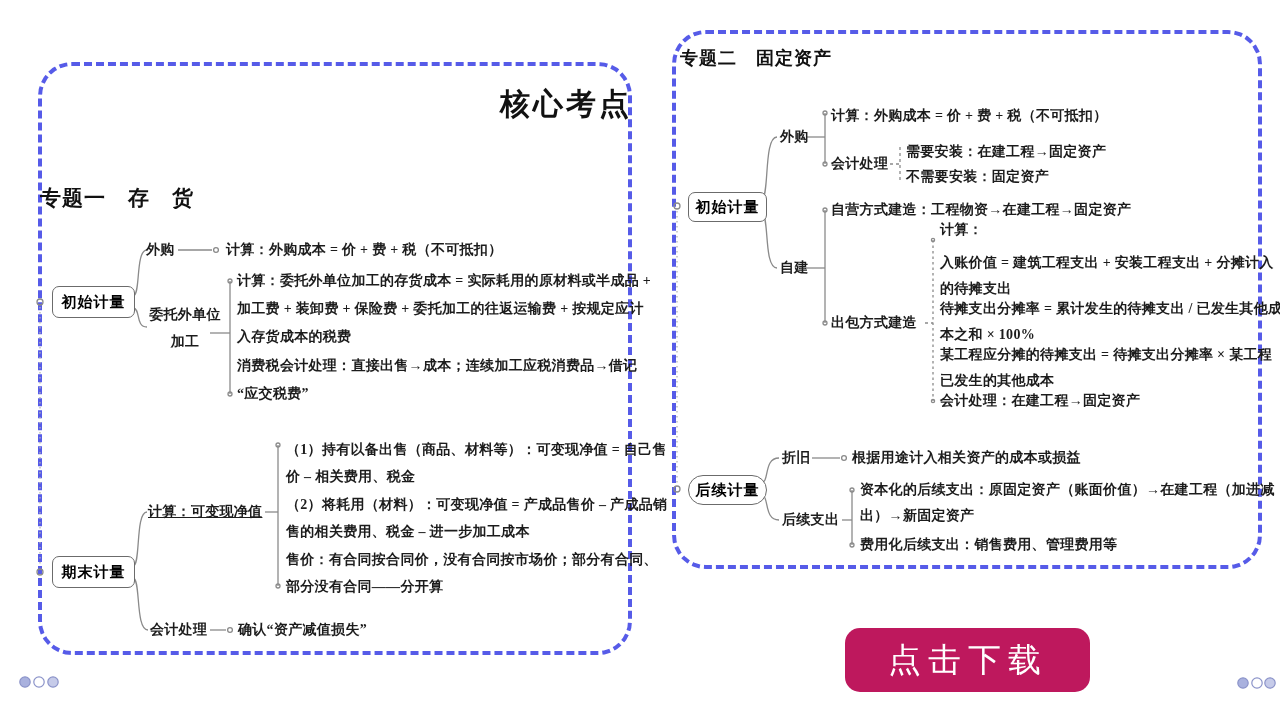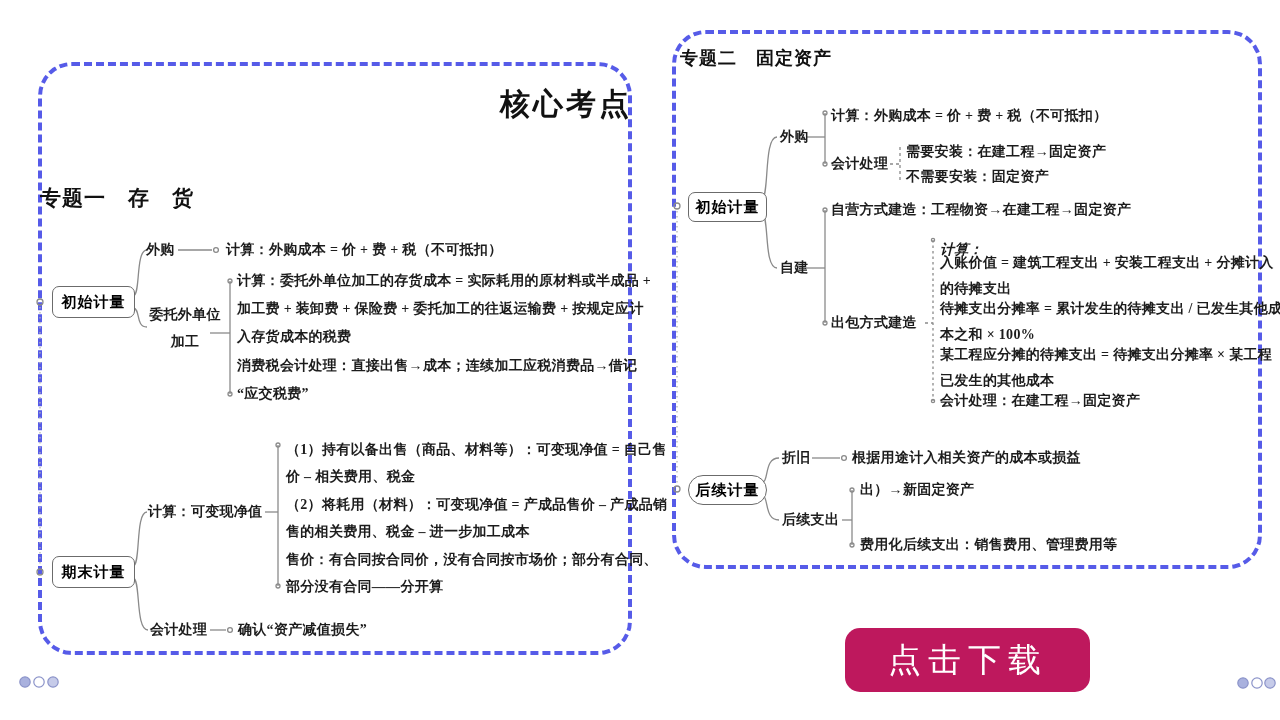--- a/index.html
+++ b/index.html
@@ -123,21 +123,21 @@
   <div>入存货成本的税费</div>
 </div>
 
 <div class="t lines txt-layer" style="left:237px;top:352px;line-height:28px;">
   <div>消费税会计处理：直接出售→成本；连续加工应税消费品→借记</div>
   <div>“应交税费”</div>
 </div>
 
 <div class="node-box" style="left:52px;top:556px;width:81px;height:30px;">期末计量</div>
 
-<div class="t txt-layer" style="left:148px;top:502px;">计算：可变现净值</div>
+<div class="t txt-layer" style="left:148px;top:502px;text-decoration:underline;">计算：可变现净值</div>
 
 <div class="t lines txt-layer" style="left:286px;top:436px;line-height:27px;">
   <div>（1）持有以备出售（商品、材料等）：可变现净值 = 自己售</div>
   <div>价 – 相关费用、税金</div>
 </div>
 <div class="t lines txt-layer" style="left:286px;top:491px;line-height:27px;">
   <div>（2）将耗用（材料）：可变现净值 = 产成品售价 – 产成品销</div>
   <div>售的相关费用、税金 – 进一步加工成本</div>
 </div>
 <div class="t lines txt-layer" style="left:286px;top:546px;line-height:27px;">
@@ -155,21 +155,21 @@
 <div class="t txt-layer" style="left:780px;top:127px;">外购</div>
 <div class="t txt-layer" style="left:831px;top:106px;">计算：外购成本 = 价 + 费 + 税（不可抵扣）</div>
 <div class="t txt-layer" style="left:831px;top:154px;">会计处理</div>
 <div class="t txt-layer" style="left:906px;top:142px;">需要安装：在建工程→固定资产</div>
 <div class="t txt-layer" style="left:906px;top:167px;">不需要安装：固定资产</div>
 
 <div class="t txt-layer" style="left:780px;top:258px;">自建</div>
 <div class="t txt-layer" style="left:831px;top:200px;">自营方式建造：工程物资→在建工程→固定资产</div>
 <div class="t txt-layer" style="left:831px;top:313px;">出包方式建造</div>
 
-<div class="t txt-layer" style="left:940px;top:240px;font-style:italic;">计算：</div>
+<div class="t txt-layer" style="left:940px;top:220px;">计算：</div>
 <div class="t lines txt-layer" style="left:940px;top:250px;line-height:26px;">
   <div>入账价值 = 建筑工程支出 + 安装工程支出 + 分摊计入</div>
   <div>的待摊支出</div>
 </div>
 <div class="t lines txt-layer" style="left:940px;top:296px;line-height:26px;">
   <div>待摊支出分摊率 = 累计发生的待摊支出 / 已发生其他成</div>
   <div>本之和 × 100%</div>
 </div>
 <div class="t lines txt-layer" style="left:940px;top:342px;line-height:26px;">
   <div>某工程应分摊的待摊支出 = 待摊支出分摊率 × 某工程</div>
@@ -177,17 +177,18 @@
 </div>
 <div class="t txt-layer" style="left:940px;top:391px;">会计处理：在建工程→固定资产</div>
 
 <div class="node-box" style="left:688px;top:475px;width:77px;height:28px;border-radius:15px;">后续计量</div>
 
 <div class="t txt-layer" style="left:782px;top:448px;">折旧</div>
 <div class="t txt-layer" style="left:852px;top:448px;">根据用途计入相关资产的成本或损益</div>
 
 <div class="t txt-layer" style="left:782px;top:510px;">后续支出</div>
 <div class="t lines txt-layer" style="left:860px;top:477px;line-height:26px;">
+  <div>资本化的后续支出：原固定资产（账面价值）→在建工程（加进减</div>
   <div>出）→新固定资产</div>
 </div>
 <div class="t txt-layer" style="left:860px;top:535px;">费用化后续支出：销售费用、管理费用等</div>
 
 <button id="download-btn">点击下载</button>
 
 </body></html>

